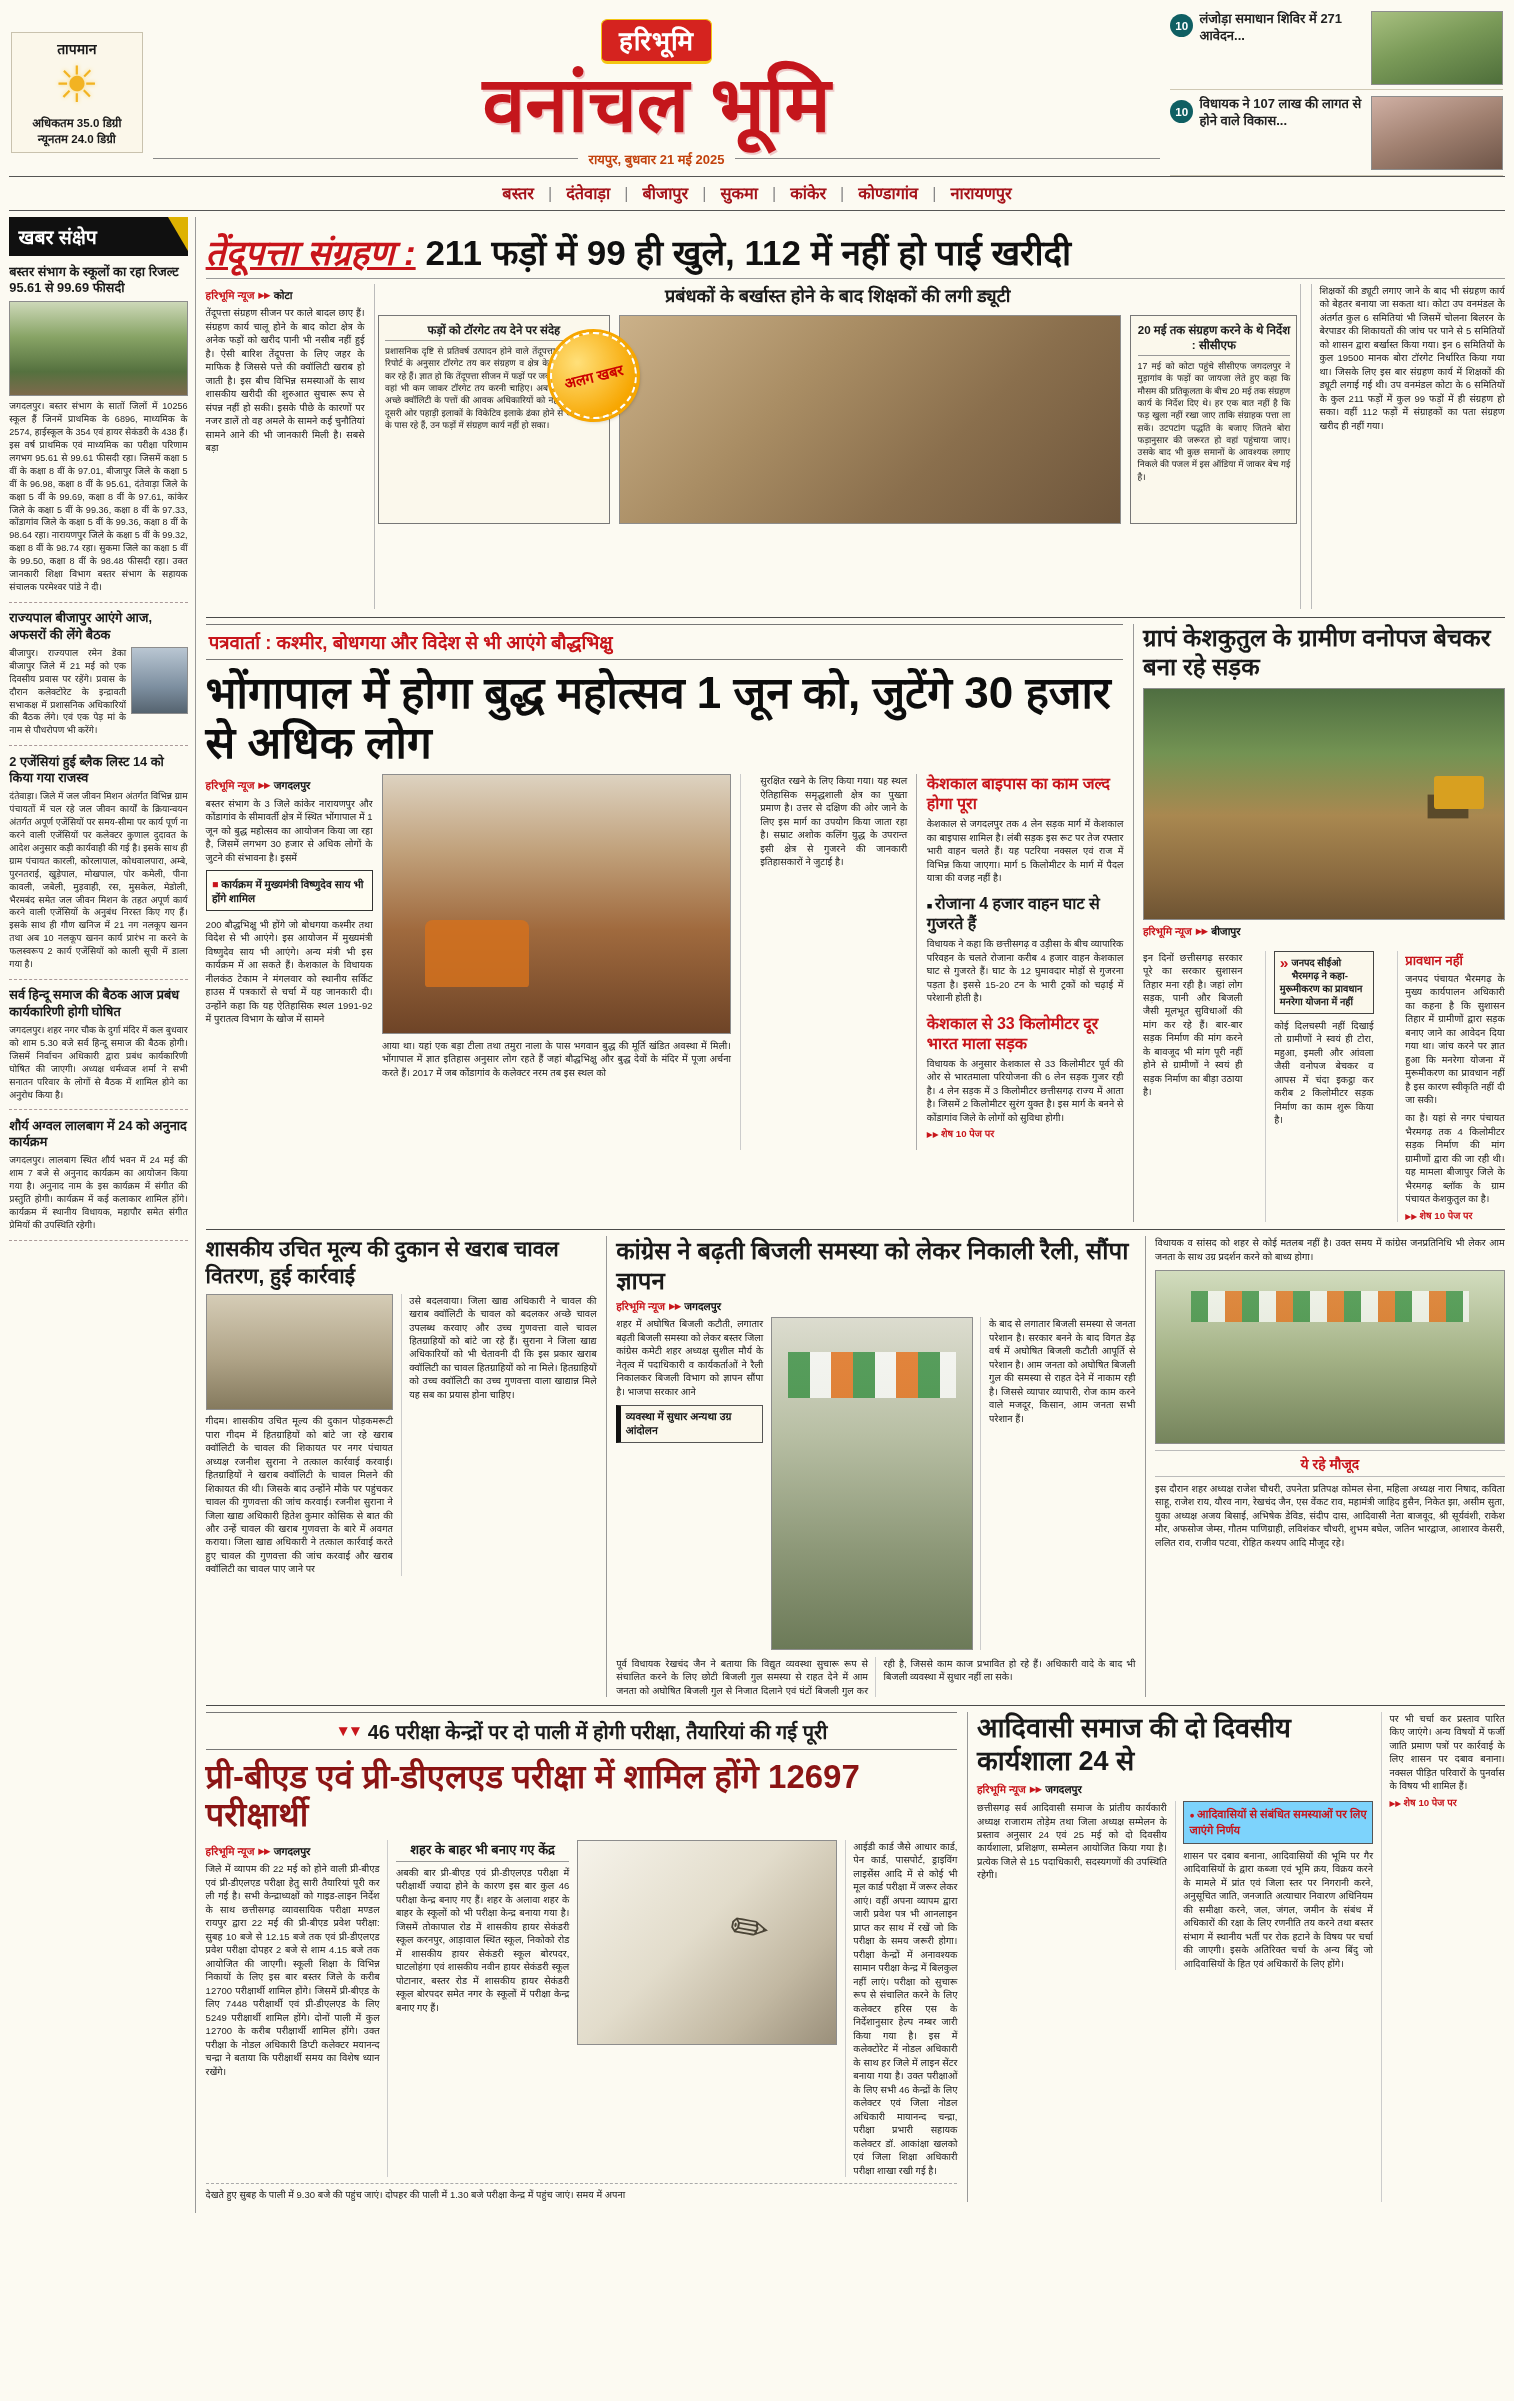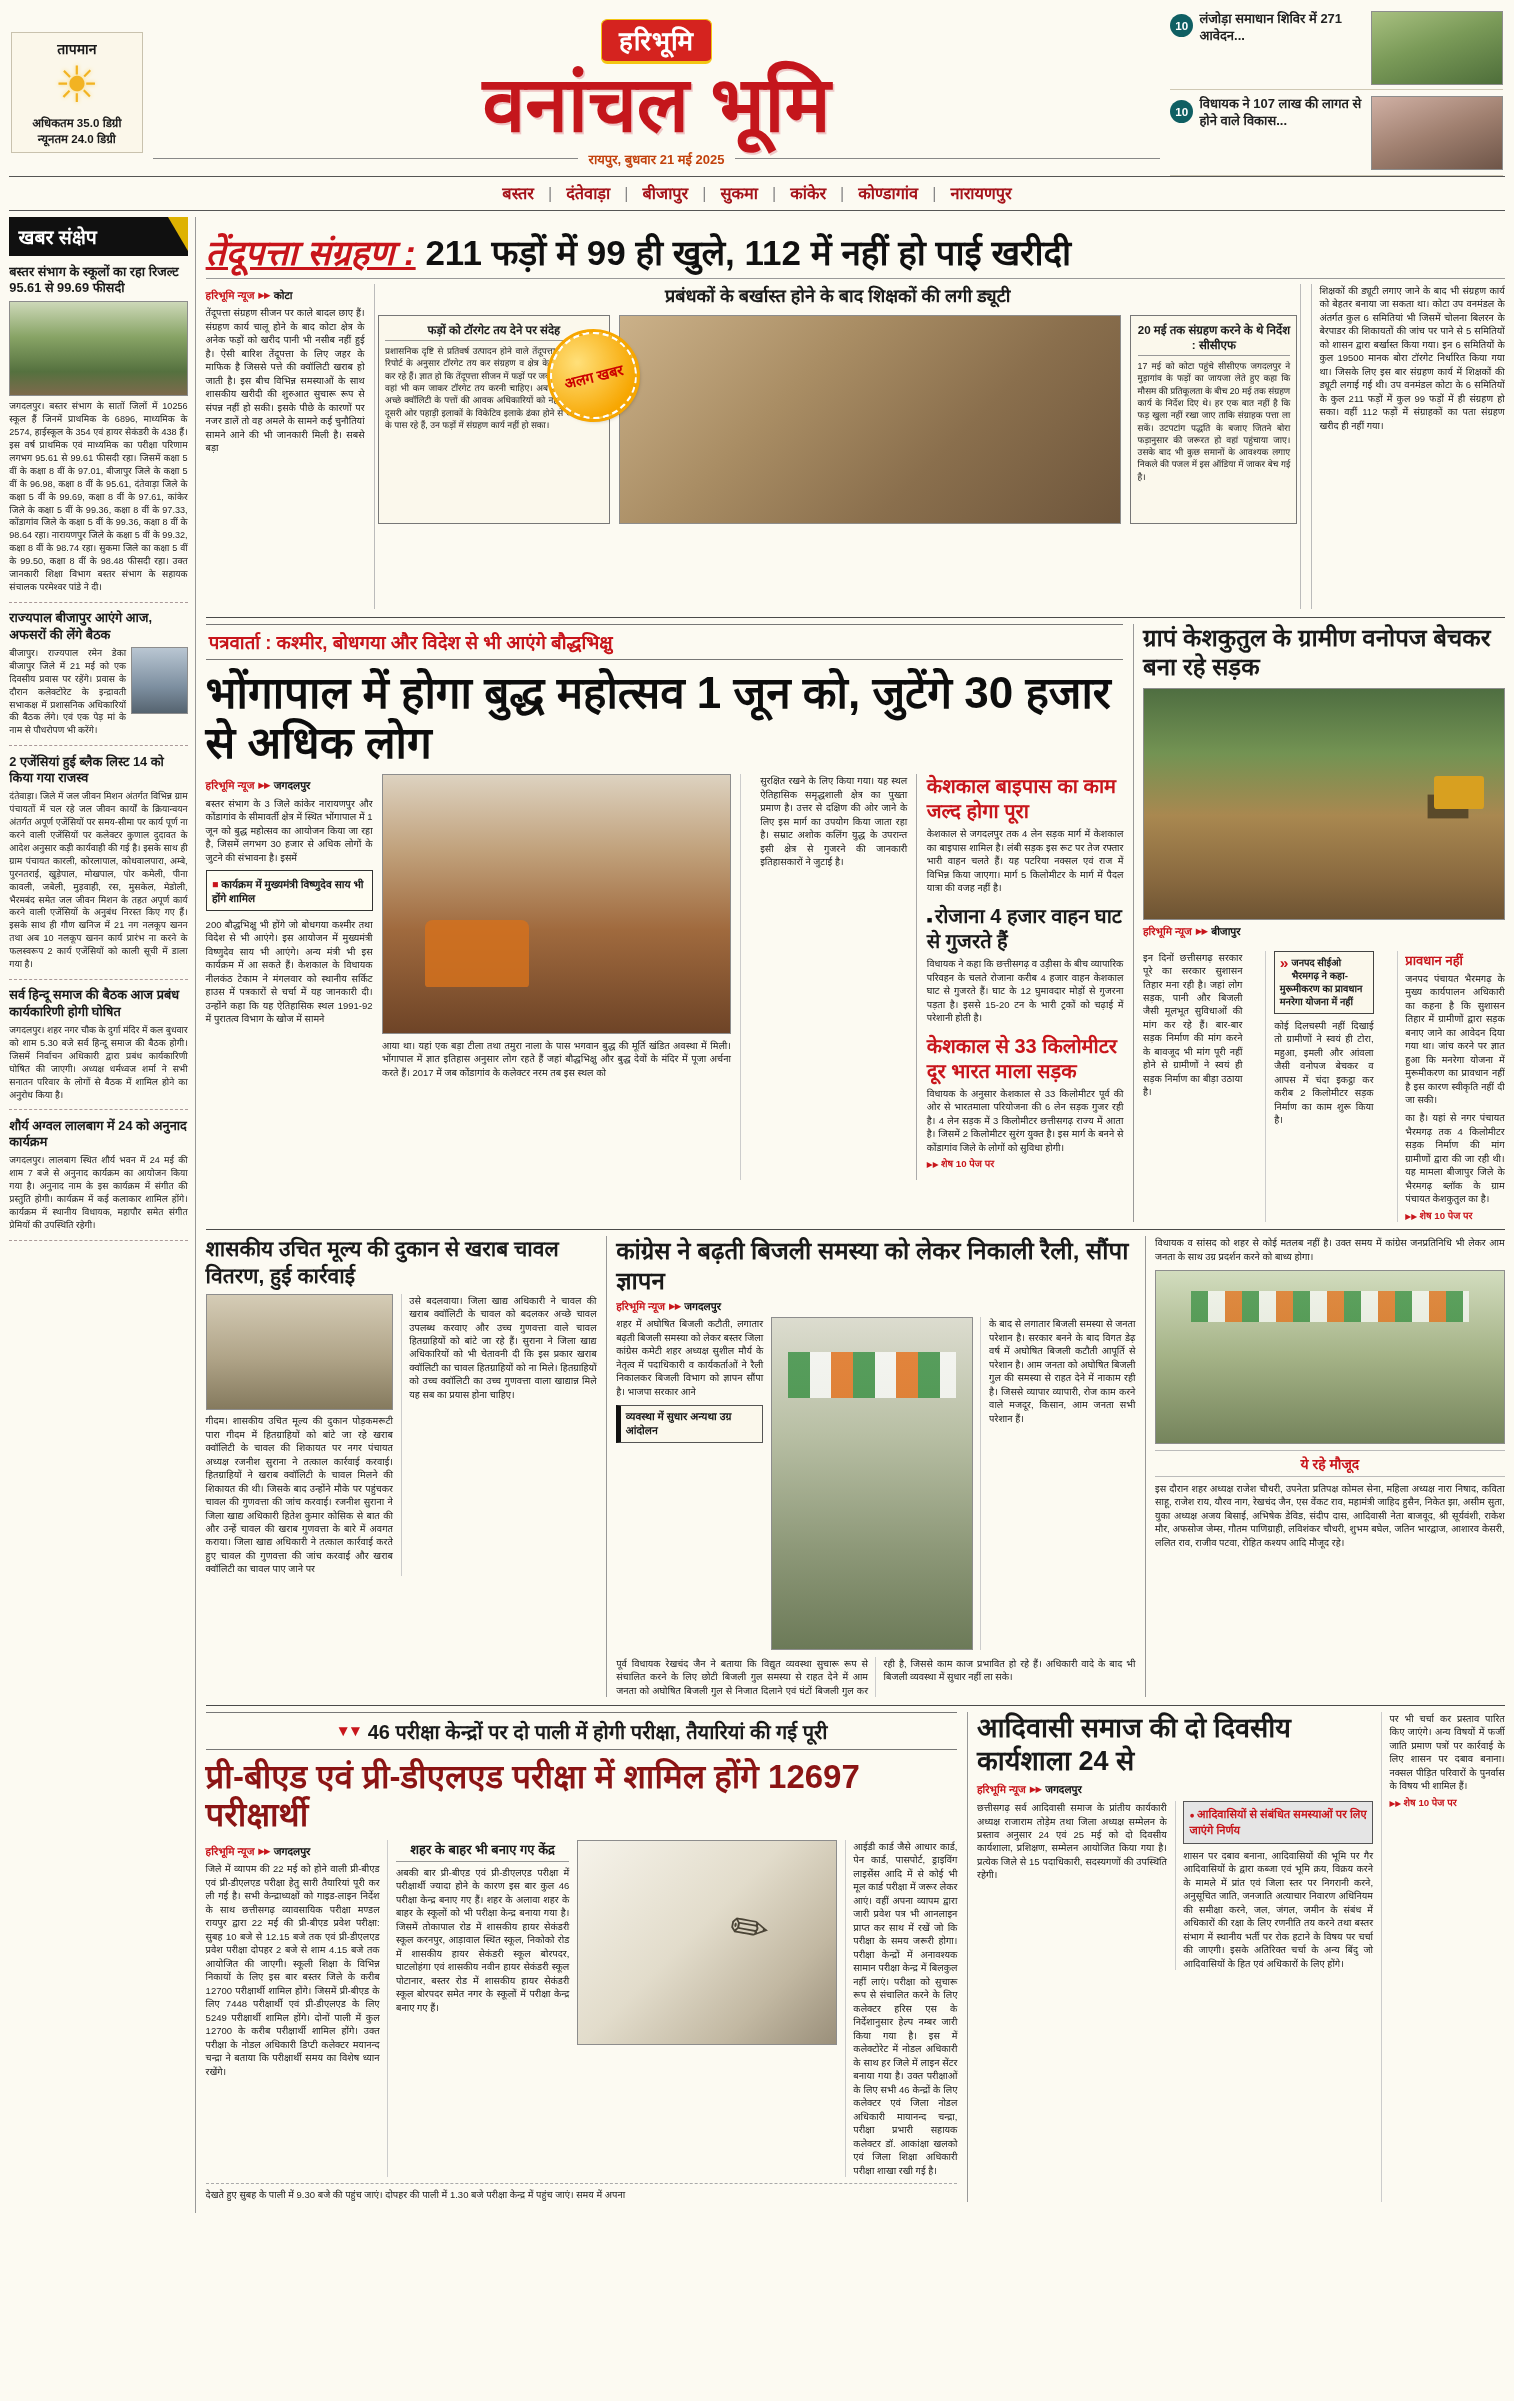--- a/index.html
+++ b/index.html
@@ -87,21 +87,21 @@
 .buddha-grid{display:flex;gap:9.3px}
 .bu-col1{width:167px;flex:none}
 .hl-box{border:1.5px solid #333;padding:5.4px;font-weight:bold;font-size:10.5px;line-height:1.35;margin:6.2px 0;background:#fffdf2}
 .hl-box:before{content:"■ ";color:#c8151b}
 .bu-photo-wrap{width:349px;flex:none}
 .ph-monks{height:260px;background:linear-gradient(180deg,#ddd2c0 0%,#c0a07a 30%,#a06a3e 60%,#6e4427 100%)}
 .ph-monks:after{content:"";position:absolute;left:12%;bottom:18%;width:30%;height:26%;background:#d4711d;border-radius:7.7px 7.7px 3.1px 3.1px;opacity:.85}
 .bu-col2{width:167px;flex:none;border-left:0.8px solid #ccc;padding-left:19px}
 .bu-side{flex:1;border-left:0.8px solid #aaa;padding-left:9.3px}
 .side-story{margin-bottom:9.3px}
-.side-story h4{font-size:20px;line-height:1.25;font-weight:bold;margin-bottom:3.1px}
+.side-story h4{font-size:16px;line-height:1.25;font-weight:bold;margin-bottom:3.1px}
 .ss-red h4{color:#c8151b}
 .ss-blk h4:before{content:"■ ";font-size:9.3px;color:#111}
 
 
 .keshkutul{width:372px;flex:none;border-left:0.8px solid #999;padding-left:9.3px}
 .kesh-head{font-size:24px;line-height:1.2;font-weight:bold;margin-bottom:6.2px}
 .ph-road{height:232px;background:linear-gradient(180deg,#4f6e41 0%,#739353 28%,#a98850 55%,#8a6a40 82%,#6e5433 100%)}
 .ph-road:after{content:"";position:absolute;right:20px;top:38%;width:50px;height:33px;background:#d8a020;border-radius:3.1px;box-shadow:-11px 14px 0 -4.6px #5a4a2a}
 .kesh-cols{display:flex;gap:23px;margin-top:13px}
 .k-col{flex:1;min-width:0}
@@ -145,21 +145,21 @@
 .ph-writing{width:260px;flex:none;height:205px;background:linear-gradient(135deg,#f6f3ea 0%,#e2dccb 45%,#c2b8a2 75%,#9a8f7a 100%)}
 .ph-writing:after{content:"✎";position:absolute;right:26%;top:30%;font-size:45px;color:#4a4436;transform:rotate(-35deg)}
 .e-col3{flex:1;min-width:0;border-left:0.8px solid #ccc;padding-left:7.7px}
 .exam-note{margin-top:6.2px;border-top:0.8px dashed #aaa;padding-top:3.9px}
 .adivasi{width:538px;flex:none;border-left:0.8px solid #999;padding-left:9.3px;display:flex;gap:7.7px}
 .adi-main{flex:1;min-width:0}
 .adi-head{font-size:27px;line-height:1.22;font-weight:bold;margin-bottom:4.6px}
 .adi-grid{display:flex;gap:7.7px}
 .a-col{flex:1;min-width:0}
 .a-col+.a-col{border-left:0.8px solid #ccc;padding-left:7.7px}
-.a-box{border:1.2px solid #555;padding:5.4px;margin-bottom:4.6px;color:#c8151b;font-weight:bold;font-size:11.2px;line-height:1.35;background:#e5e5e5}
+.a-box{border:1.2px solid #555;padding:5.4px;margin-bottom:4.6px;color:#c8151b;font-weight:bold;font-size:11.2px;line-height:1.35;background:#7dd3fc}
 .a-box:before{content:"● ";font-size:8.5px}
 .adi-right{width:124px;flex:none;border-left:0.8px solid #ccc;padding-left:7.7px}
 </style>
 </head>
 <body>
 
 <div class="paper">
 
   <header class="masthead">
     <div class="weather">

